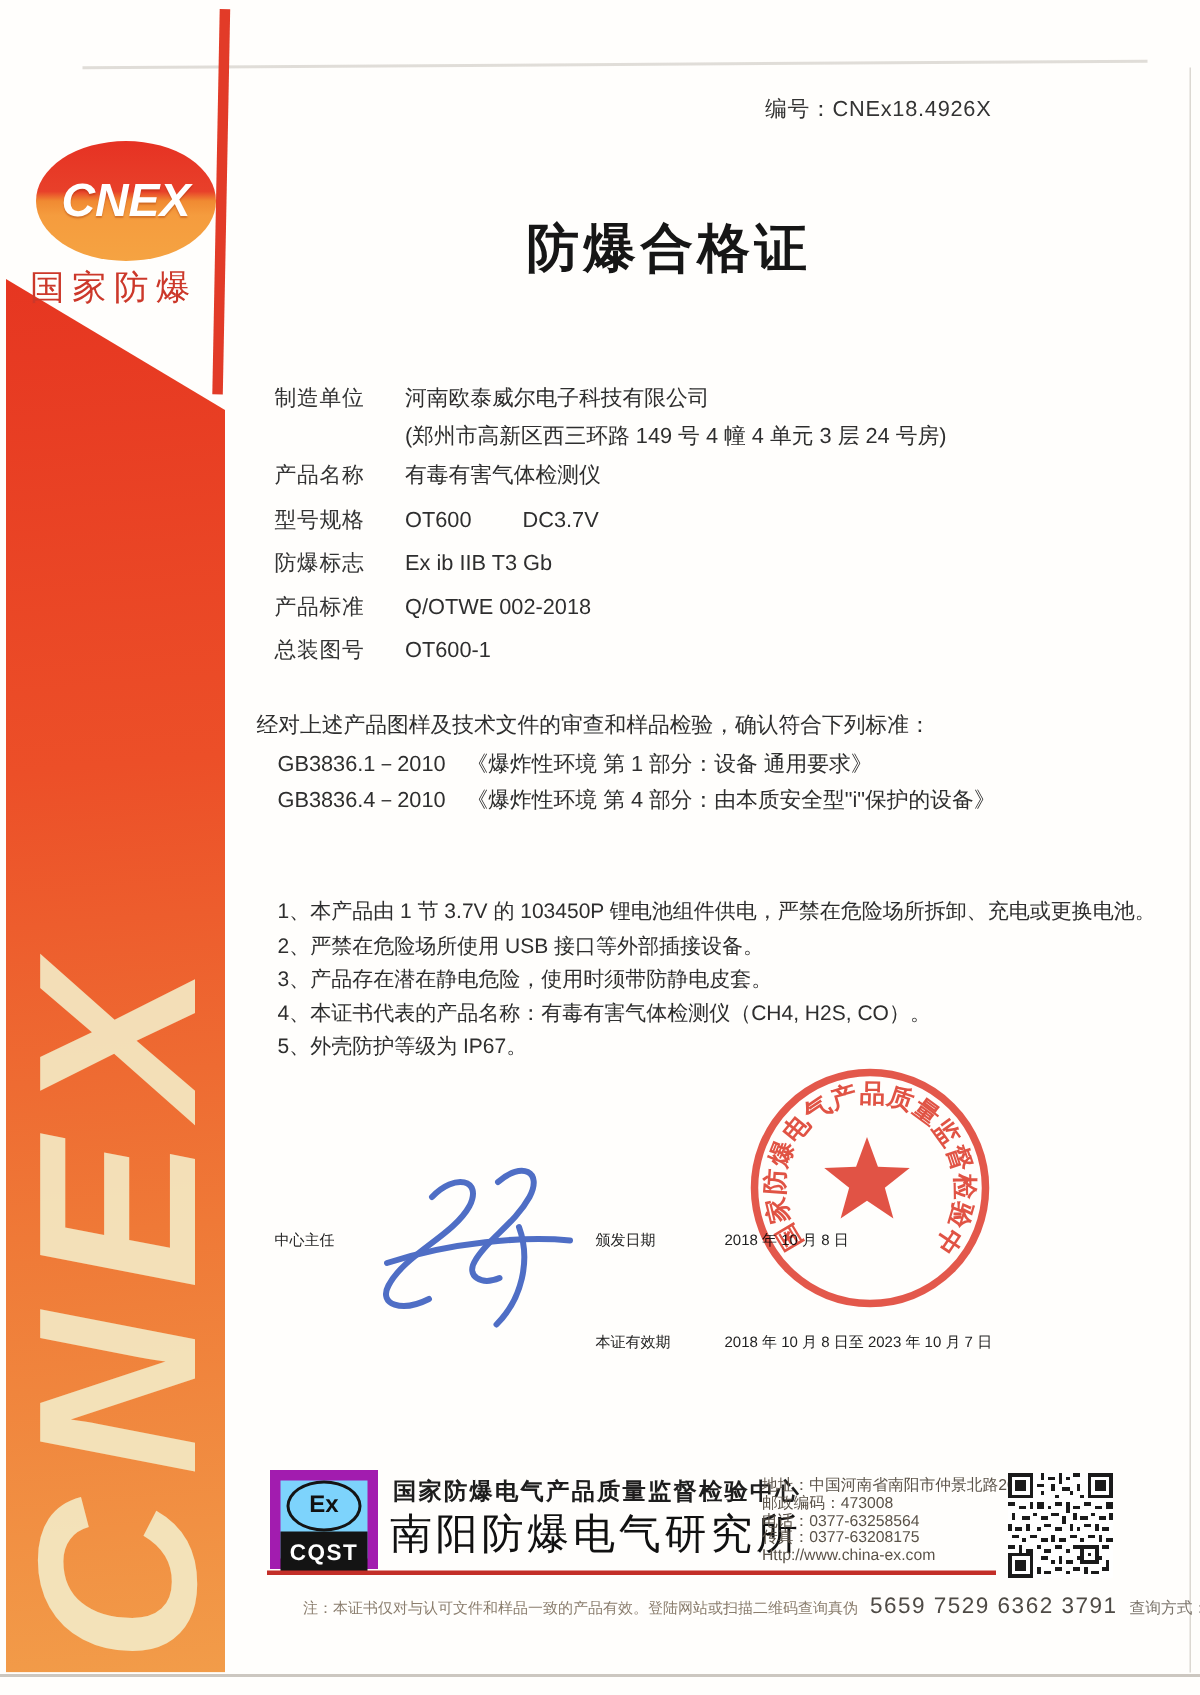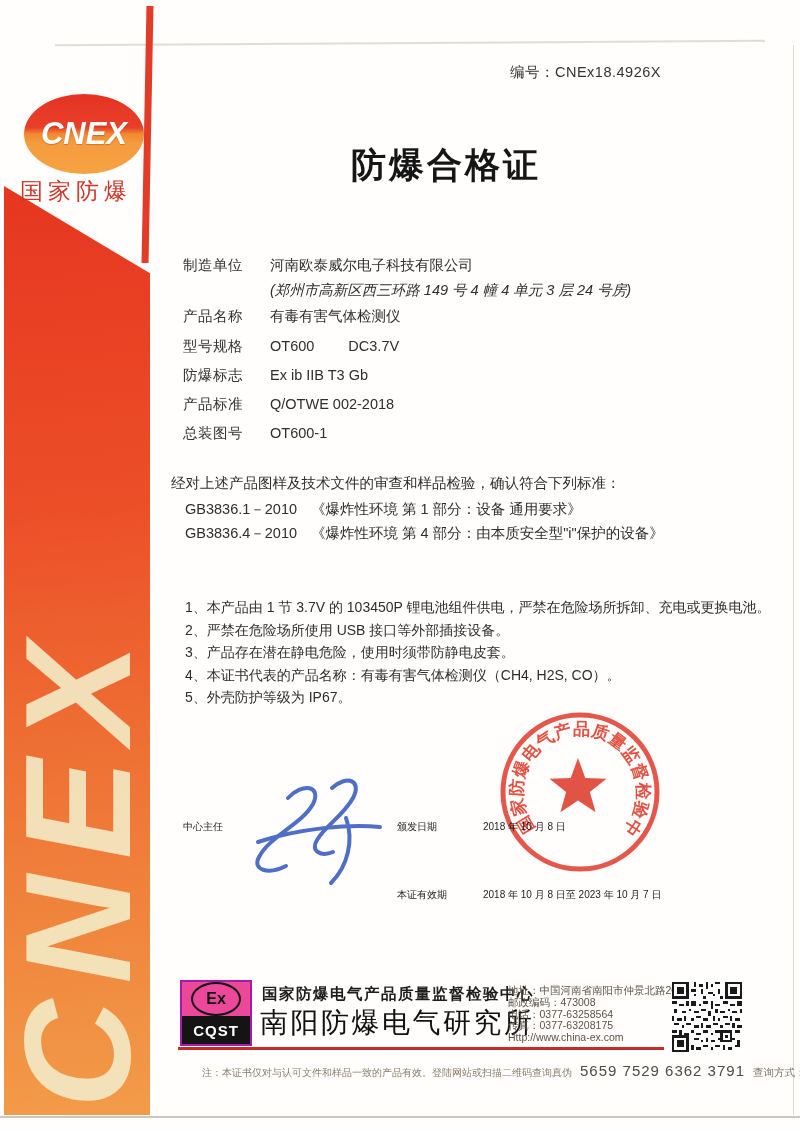--- a/index.html
+++ b/index.html
@@ -60,22 +60,22 @@
 
   
   .aplabel{display:inline-block;width:86px;}
   .approval-line{position:absolute;font-size:10px;white-space:nowrap;color:#222;}
   .sig{position:absolute;left:228px;top:770px;width:182px;height:120px;}
 
   
   .seal{position:absolute;left:494px;top:706px;width:172px;height:172px;mix-blend-mode:multiply;opacity:.92;}
 
   
-  .cqst{position:absolute;left:180px;top:980px;width:72px;height:66px;border:2px solid #a21caf;
-        background:#ec4899;box-sizing:border-box;}
+  .cqst{position:absolute;left:180px;top:980px;width:72px;height:66px;border:7px solid #a21caf;
+        background:#7dd3fc;box-sizing:border-box;}
   .cqst .extop{height:34px;display:flex;align-items:center;justify-content:center;}
   .cqst .exoval{width:46px;height:30px;border:2.5px solid #141414;border-radius:50%;
         display:flex;align-items:center;justify-content:center;font-size:16px;font-weight:600;color:#111;}
   .cqst .cqstbar{height:28px;background:#141414;color:#fff;display:flex;align-items:center;
         justify-content:center;font-size:15px;font-weight:700;letter-spacing:1px;}
   .center-name{position:absolute;left:262px;top:984px;font-size:15.5px;font-weight:600;
         letter-spacing:1.5px;color:#1d1d1d;white-space:nowrap;}
   .institute-name{position:absolute;left:260px;top:1004px;font-size:28px;font-weight:500;
         letter-spacing:2.5px;color:#111;white-space:nowrap;}
   .contact{position:absolute;left:508px;top:985px;font-size:10.5px;color:#5a5248;line-height:11.8px;white-space:nowrap;}
@@ -112,21 +112,21 @@
 
   <div class="serial">
     <span>编号：</span><span>CNEx18.4926X</span>
   </div>
 
   <h1 class="title">防爆合格证</h1>
 
   <div class="frow" style="left:183px;top:256px;">
     <span class="flabel">制造单位</span><span>河南欧泰威尔电子科技有限公司</span>
   </div>
-  <div class="frow" style="left:270px;top:281px;font-style:italic;">
+  <div class="frow" style="left:270px;top:281px;">
     <span>(郑州市高新区西三环路 149 号 4 幢 4 单元 3 层 24 号房)</span>
   </div>
   <div class="frow" style="left:183px;top:307px;">
     <span class="flabel">产品名称</span><span>有毒有害气体检测仪</span>
   </div>
   <div class="frow" style="left:183px;top:337px;">
     <span class="flabel">型号规格</span><span>OT600</span><span class="fval2">DC3.7V</span>
   </div>
   <div class="frow" style="left:183px;top:366px;">
     <span class="flabel">防爆标志</span><span>Ex ib IIB T3 Gb</span>

